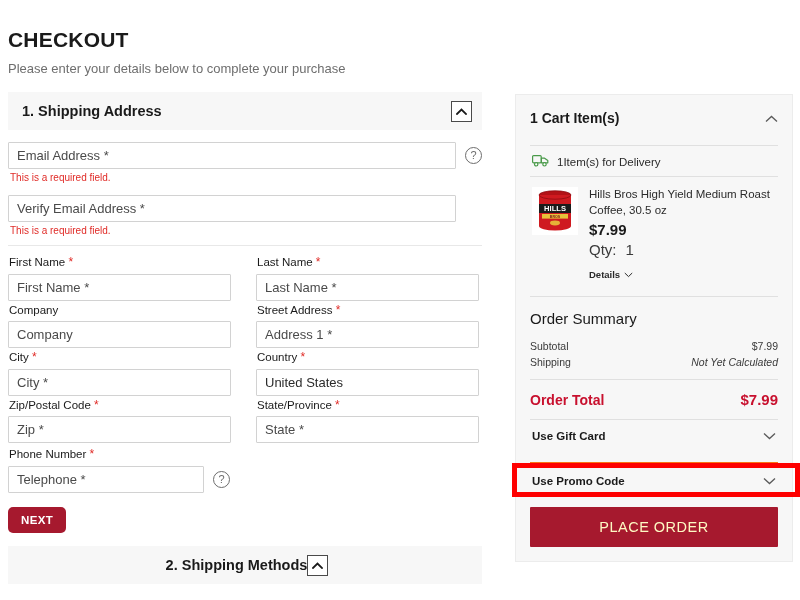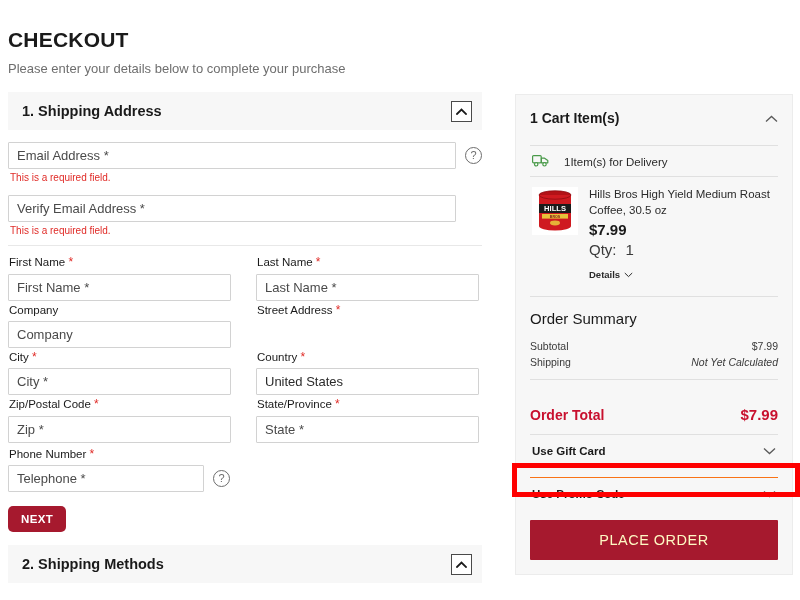--- a/index.html
+++ b/index.html
@@ -87,21 +87,21 @@
     padding: 0 14px 14px 14px;
   }
   .cart-head {
     display: flex; align-items: center; justify-content: space-between;
     padding: 14px 0 0 0; margin-bottom: 18px;
   }
   .cart-head-title { font-size: 14px; font-weight: bold; color: #1a1a1a; }
   .chev-plain { color: #5a5a5a; display: block; }
 
   .ship-row {
-    display: flex; align-items: center; gap: 15px;
+    display: flex; align-items: center; gap: 8px;
     border-top: 1px solid #e0e0e0;
     padding: 8px 0 7px 2px;
     font-size: 11.5px; color: #2b2b2b;
   }
   .truck { flex: 0 0 auto; display: block; }
 
   .prod-row {
     display: flex; gap: 11px;
     border-top: 1px solid #e0e0e0;
     padding: 10px 0 12px 2px;
@@ -128,35 +128,35 @@
     font-size: 15px; color: #1a1a1a; margin-bottom: 11px;
   }
   .sum-line {
     display: flex; justify-content: space-between; align-items: baseline;
     font-size: 10.5px; color: #3a3a3a; padding: 2px 0;
   }
   .sum-line .v { font-size: 10.5px; }
   .sum-line .v.ital { font-style: italic; }
   .total-line {
     display: flex; justify-content: space-between; align-items: baseline;
-    border-top: 1px solid #e0e0e0; margin-top: 9px; padding-top: 26px;
+    border-top: 1px solid #e0e0e0; margin-top: 9px; padding-top: 11px;
     color: #c8102e; font-weight: bold;
   }
   .total-line .tl { font-size: 14px; }
   .total-line .tv { font-size: 15px; }
 
   .acc-row {
     border-top: 1px solid #e0e0e0;
     margin-top: 11px;
     padding: 10px 2px 9px 2px;
     display: flex; align-items: center; justify-content: space-between;
     font-size: 11.5px; font-weight: bold; color: #1a1a1a;
     cursor: pointer;
   }
-  .acc-row.second { border-top: 1px solid #f97316; }
+  .acc-row.second { border-top: 3px solid #f97316; }
 
   .place-btn {
     width: 100%; margin-top: 11px;
     background: #a6192e; color: #fef9c3; border: none;
     font-family: "Liberation Sans", sans-serif;
     font-size: 14.5px; letter-spacing: .5px;
     padding: 12px 0; cursor: pointer; border-radius: 1px;
   }
 
   
@@ -219,20 +219,21 @@
     </div>
 
     
     <div class="field-row">
       <div class="field half">
         <label class="lbl">Company</label>
         <input class="inp" type="text" placeholder="Company" style="">
       </div>
       <div class="field half">
         <label class="lbl"><span>Street Address</span> <span class="req">*</span></label>
+        <input class="inp" type="text" placeholder="Address 1 *" style="">
       </div>
     </div>
 
     
     <div class="field-row">
       <div class="field half">
         <label class="lbl"><span>City</span> <span class="req">*</span></label>
         <input class="inp" type="text" placeholder="City *" style="">
       </div>
       <div class="field half">
@@ -258,21 +259,21 @@
       <label class="lbl"><span>Phone Number</span> <span class="req">*</span></label>
       <div class="inp-with-help">
         <input class="inp" type="text" style="width: 196px;" placeholder="Telephone *">
         <span class="help-icon">?</span>
       </div>
     </div>
 
     <button class="next-btn">NEXT</button>
 
     
-    <div class="section-head" style="margin-top:13px;">
+    <div class="section-head" style="margin-top:13px;justify-content:center;">
       <span class="section-head-title">2. Shipping Methods</span>
       <span class="chev-box">
         <svg width="11" height="7" viewBox="0 0 11 7">
             <path d="M1 6 L5.5 1.5 L10 6" stroke="#1a1a1a" stroke-width="1.8" fill="none" stroke-linecap="square"></path>
           </svg>
       </span>
     </div>
 
   </div>
 

